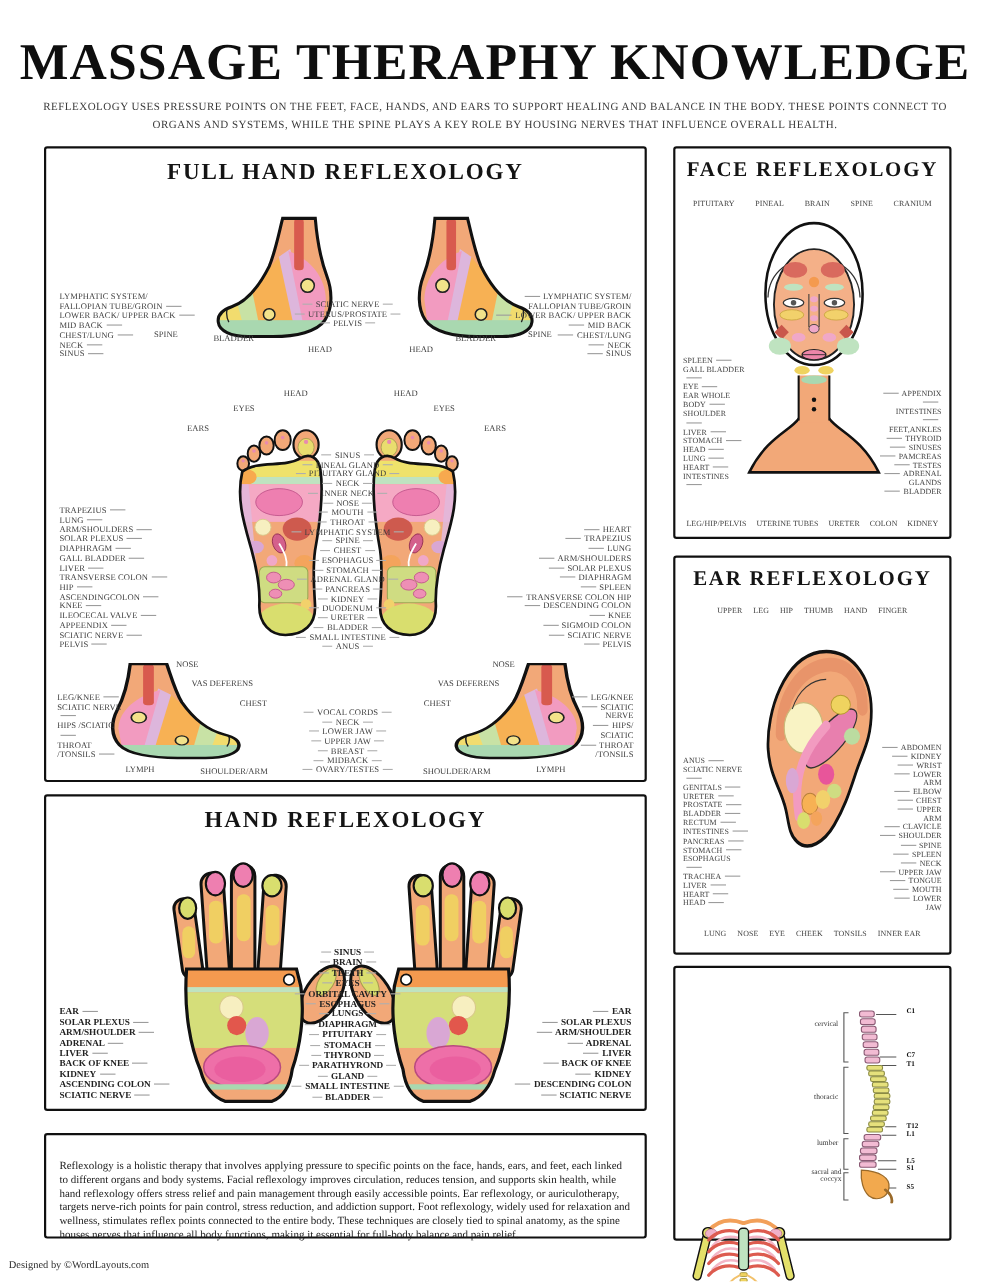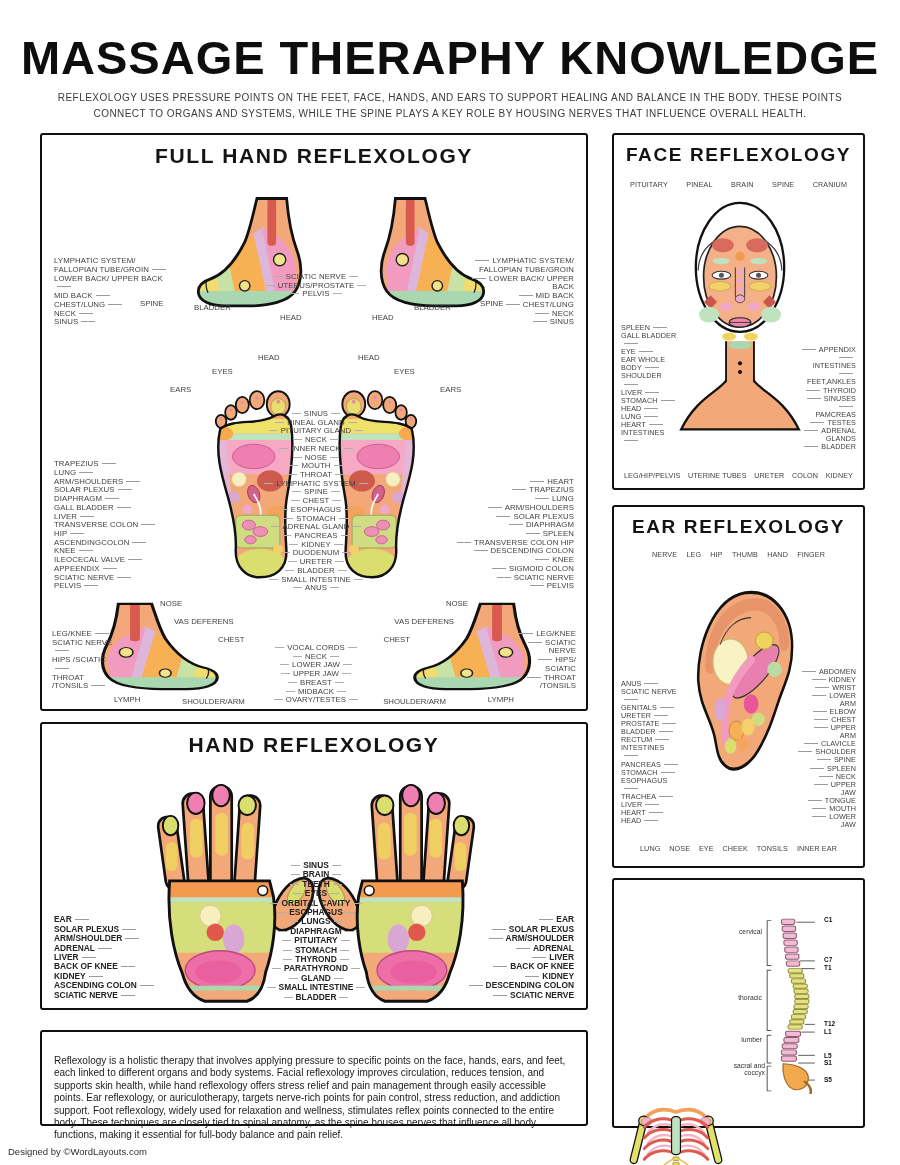--- a/index.html
+++ b/index.html
@@ -1,17 +1,17 @@
 <!DOCTYPE html>
 <html><head>
 <meta charset="utf-8">
 <style>
   html,body{margin:0;padding:0;background:#fff}
   .page{position:relative;width:900px;height:1165px;background:#fff;overflow:hidden;
-        font-family:Liberation Sans, sans-serif;color:#111}
+        font-family:Liberation Serif, serif;color:#111}
   .h1{position:absolute;top:30px;left:0;right:0;margin:0;text-align:center;
       font-size:47px;font-weight:900;letter-spacing:1px;color:#0e0e0e}
   .subtitle{position:absolute;top:90px;left:50%;transform:translateX(-50%);width:828px;margin:0;
       text-align:center;font-size:10px;letter-spacing:.45px;line-height:1.55;color:#3b3b3b;font-weight:500}
   .panel{position:absolute;border:2.6px solid #101010;border-radius:3px;background:#fff;box-sizing:border-box}
   .ptitle{margin:9px 0 0;text-align:center;font-weight:800;letter-spacing:1.6px;color:#141414}
   .sec{position:absolute;left:0;right:0}
   .lbl{font-size:7.8px;color:#3f3f3f;line-height:1.12;letter-spacing:.1px}
   .col{position:absolute;display:flex;flex-direction:column;justify-content:flex-end}
   .rcol{align-items:flex-end;text-align:right}
@@ -389,21 +389,21 @@
         <span class="lbl">UTERINE TUBES</span>
         <span class="lbl">URETER</span>
         <span class="lbl">COLON</span>
         <span class="lbl">KIDNEY</span>
       </div>
   </section>
 
   <section class="panel small" style="left:612px;top:505px;width:253px;height:363px">
     <h2 class="ptitle" style="font-size:19px">EAR REFLEXOLOGY</h2>
     <div class="row" style="left:38px;right:38px;top:44px">
-        <span class="lbl">NERVE</span>
+        <span class="lbl">UPPER</span>
         <span class="lbl">LEG</span>
         <span class="lbl">HIP</span>
         <span class="lbl">THUMB</span>
         <span class="lbl">HAND</span>
         <span class="lbl">FINGER</span>
       </div>
     <svg class="ill" style="left:74px;top:80px" width="110" height="206" viewBox="0 0 150 215" preserveAspectRatio="none">
       <path d="M78,6 C116,2 142,28 142,62 C142,88 132,100 124,118 C116,136 110,152 96,170 C84,186 64,196 50,186 C38,178 40,164 34,150 C28,134 16,122 14,98 C12,62 34,12 78,6 Z" fill="#F2A878" stroke="#111" stroke-width="3.4"></path>
       <path d="M30,84 C30,44 58,20 90,18 C116,17 132,38 131,60" fill="none" stroke="#E8946A" stroke-width="13" stroke-linecap="round"></path>
       <circle cx="58" cy="78" r="24" fill="#F9F3C4" stroke="#CBB97A" stroke-width="1.4"></circle>

